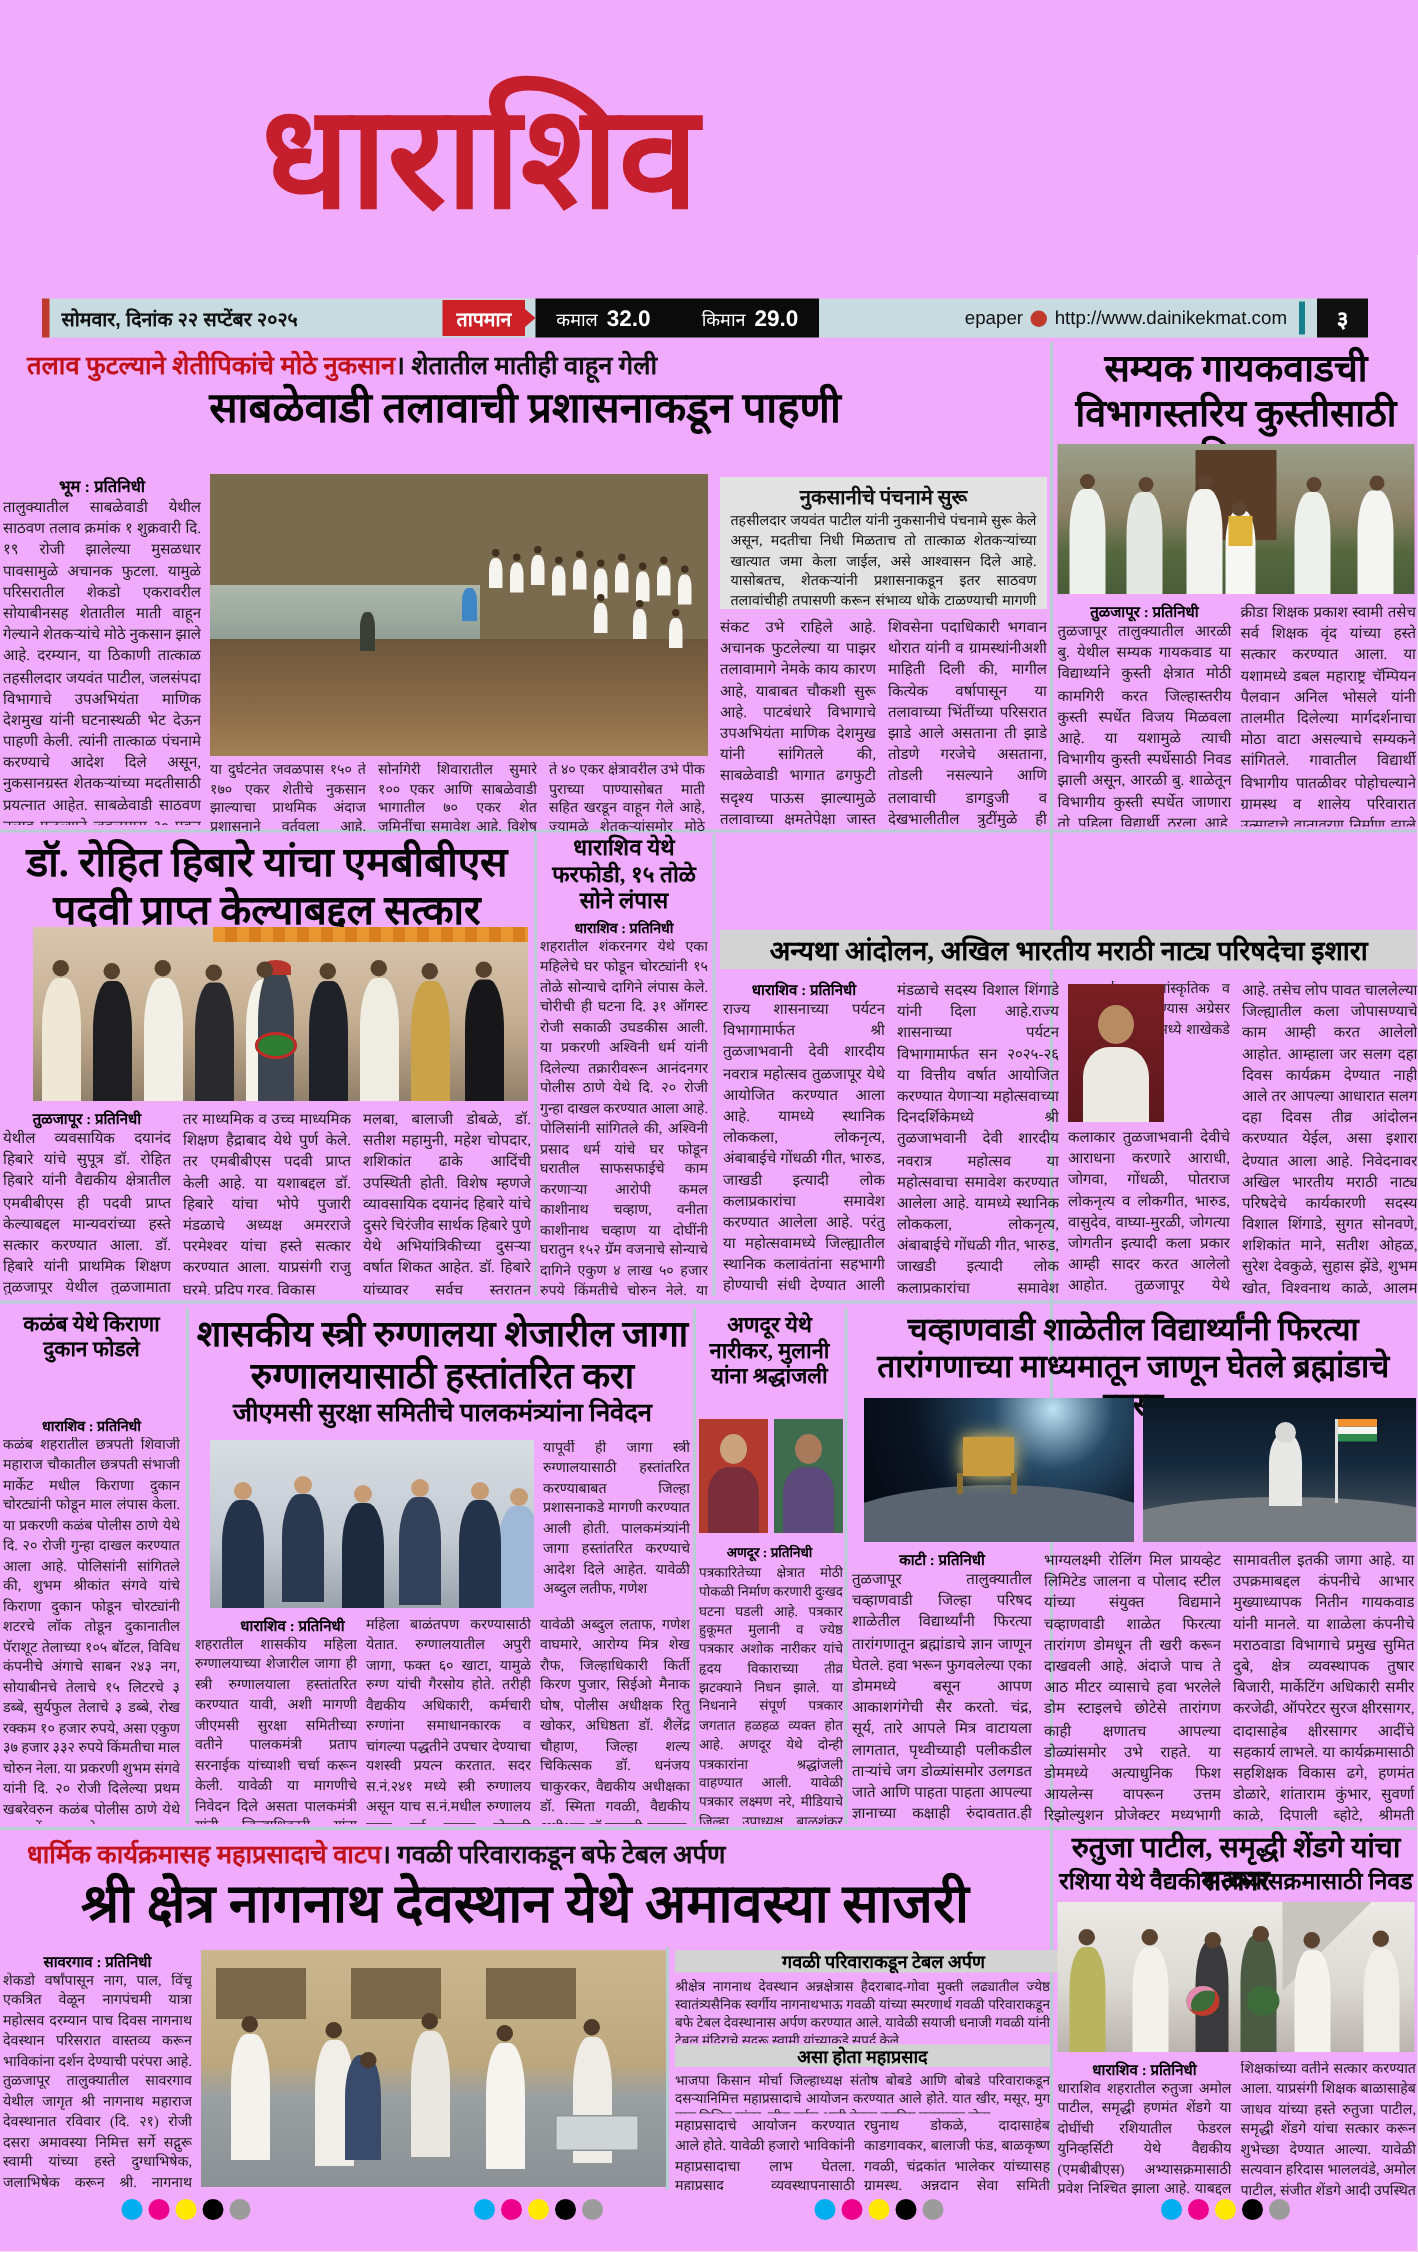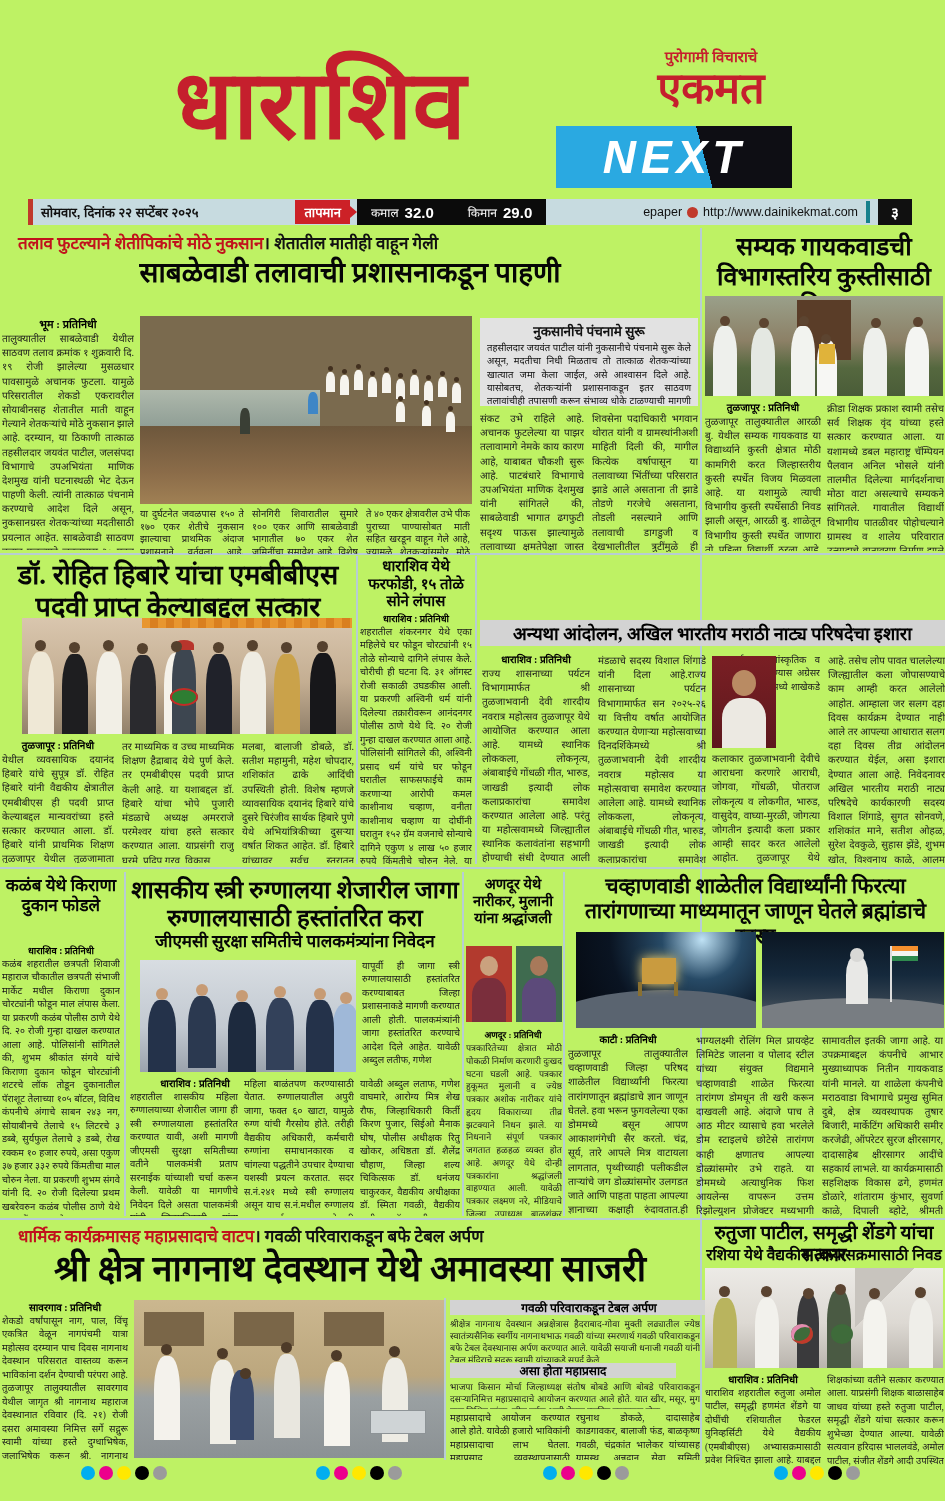--- a/index.html
+++ b/index.html
@@ -1,16 +1,16 @@
 <!DOCTYPE html>
 <html><head>
 <meta charset="utf-8">
 <style>
   html,body{margin:0;padding:0;background:#ffffff;}
-  .page{position:relative;width:945px;height:1501px;background:#bef264;overflow:hidden;
+  .page{position:relative;width:945px;height:1501px;background:#f0abfc;overflow:hidden;
         font-family:"Liberation Serif",serif;color:#111;}
   
   .m-title{position:absolute;left:100px;top:28px;width:440px;height:156px;line-height:156px;
            text-align:center;font-weight:bold;font-size:96px;color:#c51f2d;}
   .m-tags{position:absolute;left:628px;top:48px;width:166px;text-align:center;color:#c51f2d;}
   .m-tag1{font-size:15px;font-weight:bold;line-height:1.2;}
   .m-tag2{font-size:43px;font-weight:bold;line-height:1.05;}
   .next{position:absolute;left:556px;top:126px;width:236px;height:62px;
         background:linear-gradient(75deg,#2aa9e1 0 62%,#0e0e14 62% 100%);
         display:flex;align-items:center;justify-content:center;}
@@ -57,27 +57,20 @@
   
   .cmyk{position:absolute;display:flex;gap:4px;}
   .cmyk i{width:14px;height:14px;border-radius:50%;display:block;}
 </style>
 </head>
 <body>
 
 <div class="page">
 
   <div class="m-title">धाराशिव</div>
-  <div class="m-tags">
-    <div class="m-tag1">पुरोगामी विचाराचे</div>
-    <div class="m-tag2">एकमत</div>
-  </div>
-  <div class="next">
-    <span>NEXT</span>
-  </div>
 
   <div class="infobar">
     <div class="tick"></div>
     <div class="ibdate">सोमवार, दिनांक २२ सप्टेंबर २०२५</div>
     <div class="sp"></div>
     <div class="tempred">तापमान</div>
     <div class="temparrow"></div>
     <div class="tempblk">
       <span>कमाल</span>
       <b>32.0</b>
@@ -178,21 +171,21 @@
   <div class="bcol" style="left:482px;top:667px;width:108px;height:197px">राज्य शासनाच्या पर्यटन विभागामार्फत श्री तुळजाभवानी देवी शारदीय नवरात्र महोत्सव तुळजापूर येथे आयोजित करण्यात आला आहे. यामध्ये स्थानिक लोककला, लोकनृत्य, अंबाबाईचे गोंधळी गीत, भारुड, जाखडी इत्यादी लोक कलाप्रकारांचा समावेश करण्यात आलेला आहे. परंतु या महोत्सवामध्ये जिल्ह्यातील स्थानिक कलावंतांना सहभागी होण्याची संधी देण्यात आली नाही. स्थानिक कलावंतांना संधी न दिल्यास जिल्हाधिकारी कार्यालय परिसरात आंदोलन करण्याचा इशारा अखिल भारतीय मराठी नाट्य परिषदेचे नियामक</div>
   <div class="bcol" style="left:598px;top:654px;width:108px;height:210px">मंडळाचे सदस्य विशाल शिंगाडे यांनी दिला आहे.राज्य शासनाच्या पर्यटन विभागामार्फत सन २०२५-२६ या वित्तीय वर्षात आयोजित करण्यात येणाऱ्या महोत्सवाच्या दिनदर्शिकेमध्ये श्री तुळजाभवानी देवी शारदीय नवरात्र महोत्सव या महोत्सवाचा समावेश करण्यात आलेला आहे. यामध्ये स्थानिक लोककला, लोकनृत्य, अंबाबाईचे गोंधळी गीत, भारुड, जाखडी इत्यादी लोक कलाप्रकारांचा समावेश करण्यात आलेला आहे. अखिल भारतीय मराठी नाट्य परिषद शाखा धाराशिव ही मागील</div>
   <div class="bcol" style="left:712px;top:654px;width:108px;height:40px;font-size:9.5px">२५ वर्षापासून सांस्कृतिक व लोककला जोपासण्यास अग्रेसर राहिलेली आहे. यामध्ये शाखेकडे जवळपास ७०</div>
   <div class="ph" style="left:712px;top:656px;width:64px;height:92px;background:linear-gradient(180deg,#7a1f24,#5d181d)">
     <div class="h" style="left:20px;top:14px;width:24px;height:26px;background:#b98b63"></div>
     <div class="f" style="left:10px;top:42px;width:44px;height:50px;background:#ece9e2"></div>
   </div>
   <div class="bcol" style="left:712px;top:752px;width:108px;height:112px">कलाकार तुळजाभवानी देवीचे आराधना करणारे आराधी, जोगवा, गोंधळी, पोतराज लोकनृत्य व लोकगीत, भारुड, वासुदेव, वाघ्या-मुरळी, जोगत्या जोगतीन इत्यादी कला प्रकार आम्ही सादर करत आलेलो आहोत. तुळजापूर येथे होणाऱ्या शारदीय नवरात्र महोत्सवामध्ये स्थानिक कलावंत म्हणून संधी देण्यात यावी. आमच्या सर्व कलाकारांचा उदरनिर्वाह कलेवरतीच अवलंबून</div>
   <div class="bcol" style="left:828px;top:654px;width:117px;height:210px">आहे. तसेच लोप पावत चाललेल्या जिल्ह्यातील कला जोपासण्याचे काम आम्ही करत आलेलो आहोत. आम्हाला जर सलग दहा दिवस कार्यक्रम देण्यात नाही आले तर आपल्या आधारात सलग दहा दिवस तीव्र आंदोलन करण्यात येईल, असा इशारा देण्यात आला आहे. निवेदनावर अखिल भारतीय मराठी नाट्य परिषदेचे कार्यकारणी सदस्य विशाल शिंगाडे, सुगत सोनवणे, शशिकांत माने, सतीश ओहळ, सुरेश देवकुळे, सुहास झेंडे, शुभम खोत, विश्वनाथ काळे, आलम बेग, यशवंत शिंगाडे, सुमित शिंगाडे, जितेंद्र चनसोडे, विजय उंबरे, रोहित शिंगाडे आदींच्या सह्या आहेत.</div>
 
-  <div class="hl" style="left:0;top:876px;width:122px;font-size:17px">कळंब येथे किराणा दुकान फोडले</div>
+  <div class="hl" style="left:0;top:876px;width:122px;font-size:14px">कळंब येथे किराणा दुकान फोडले</div>
   <div class="by" style="left:0;top:944px;width:122px;font-size:9.5px">धाराशिव : प्रतिनिधी</div>
   <div class="bcol" style="left:2px;top:958px;width:118px;height:258px;font-size:9.5px">कळंब शहरातील छत्रपती शिवाजी महाराज चौकातील छत्रपती संभाजी मार्केट मधील किराणा दुकान चोरट्यांनी फोडून माल लंपास केला. या प्रकरणी कळंब पोलीस ठाणे येथे दि. २० रोजी गुन्हा दाखल करण्यात आला आहे. पोलिसांनी सांगितले की, शुभम श्रीकांत संगवे यांचे किराणा दुकान फोडून चोरट्यांनी शटरचे लॉक तोडून दुकानातील पॅराशूट तेलाच्या १०५ बॉटल, विविध कंपनीचे अंगाचे साबन २४३ नग, सोयाबीनचे तेलाचे १५ लिटरचे ३ डब्बे, सुर्यफुल तेलाचे ३ डब्बे, रोख रक्कम १० हजार रुपये, असा एकुण ३७ हजार ३३२ रुपये किंमतीचा माल चोरुन नेला. या प्रकरणी शुभम संगवे यांनी दि. २० रोजी दिलेल्या प्रथम खबरेवरुन कळंब पोलीस ठाणे येथे गुन्हा नोंदवला आहे.</div>
 
   <div class="hl" style="left:128px;top:876px;width:334px;font-size:24px">शासकीय स्त्री रुग्णालया शेजारील जागा रुग्णालयासाठी हस्तांतरित करा</div>
   <div class="hl" style="left:128px;top:932px;width:334px;font-size:17px">जीएमसी सुरक्षा समितीचे पालकमंत्र्यांना निवेदन</div>
   <div class="ph" style="left:140px;top:960px;width:216px;height:112px;
        background:linear-gradient(180deg,#d8dde2 0%,#c2c9d1 60%,#9aa2ac 100%)">
     <div class="f" style="left:8px;top:40px;width:28px;height:72px;background:#24324a;
          box-shadow:40px -4px #2b3950,80px 2px #1d2a3e,118px -2px #33415a,158px 0 #24324a,184px 4px #9fb8d8"></div>
     <div class="h" style="left:16px;top:28px;width:12px;height:12px;background:#c79b74;
@@ -247,21 +240,21 @@
     <div style="position:absolute;left:10px;top:12px;width:60px;height:34px;background:#7a6648;box-shadow:90px 0 #7a6648,180px 0 #7a6648"></div>
     <div class="f" style="left:20px;top:56px;width:26px;height:84px;background:#f4f2ec;
          box-shadow:56px 4px #f0eee6,120px -2px #e9e7df,170px 6px #f6f4ee,228px 2px #eeece4"></div>
     <div class="f" style="left:96px;top:70px;width:24px;height:70px;background:#3a4a6b"></div>
     <div class="h" style="left:27px;top:44px;width:11px;height:11px;background:#4d3a28;
          box-shadow:56px 4px #4d3a28,79px 24px #4d3a28,120px -2px #4d3a28,170px 6px #4d3a28,228px 2px #4d3a28"></div>
     <div style="position:absolute;left:236px;top:110px;width:54px;height:22px;background:#cfd4d6;border:1px solid #8d9396"></div>
   </div>
   <div class="band" style="left:450px;top:1300px;width:278px;height:15px;font-size:12px">गवळी परिवाराकडून टेबल अर्पण</div>
   <div class="bcol" style="left:450px;top:1318px;width:250px;height:44px;font-size:9px;line-height:1.35">श्रीक्षेत्र नागनाथ देवस्थान अन्नक्षेत्रास हैदराबाद-गोवा मुक्ती लढ्यातील ज्येष्ठ स्वातंत्र्यसैनिक स्वर्गीय नागनाथभाऊ गवळी यांच्या स्मरणार्थ गवळी परिवाराकडून बफे टेबल देवस्थानास अर्पण करण्यात आले. यावेळी सयाजी धनाजी गवळी यांनी टेबल मंदिराचे सद्गुरू स्वामी यांच्याकडे सुपूर्द केले..</div>
-  <div class="band" style="left:450px;top:1363px;width:226px;height:15px;font-size:12px">असा होता महाप्रसाद</div>
+  <div class="band" style="left:450px;top:1363px;width:250px;height:15px;font-size:12px">असा होता महाप्रसाद</div>
   <div class="bcol" style="left:450px;top:1381px;width:250px;height:28px;font-size:9px;line-height:1.35">भाजपा किसान मोर्चा जिल्हाध्यक्ष संतोष बोबडे आणि बोबडे परिवाराकडून दसऱ्यानिमित्त महाप्रसादाचे आयोजन करण्यात आले होते. यात खीर, मसूर, मुग डाळ मिश्रित सांबर, जीरा राईस आदी मेनूचा स्वादिष्ट महाप्रसाद होता.</div>
   <div class="bcol" style="left:450px;top:1412px;width:120px;height:48px;font-size:9.5px">महाप्रसादाचे आयोजन करण्यात आले होते. यावेळी हजारो भाविकांनी महाप्रसादाचा लाभ घेतला. महाप्रसाद व्यवस्थापनासाठी राजकुमार माने, चंद्रकांत वाभळे,</div>
   <div class="bcol" style="left:576px;top:1412px;width:124px;height:48px;font-size:9.5px">रघुनाथ डोकळे, दादासाहेब काडगावकर, बालाजी फंड, बाळकृष्ण गवळी, चंद्रकांत भालेकर यांच्यासह ग्रामस्थ, अन्नदान सेवा समिती कार्यकर्त्यांनी परिश्रम घेतले.</div>
 
   <div class="hl" style="left:703px;top:1222px;width:242px;font-size:19px">रुतुजा पाटील, समृद्धी शेंडगे यांचा सत्कार</div>
   <div class="hl" style="left:703px;top:1246px;width:242px;font-size:15.5px">रशिया येथे वैद्यकीय अभ्यासक्रमासाठी निवड</div>
   <div class="ph" style="left:705px;top:1268px;width:238px;height:100px;
        background:linear-gradient(180deg,#eceae6 0%,#ddd9d3 55%,#b9b4ad 100%)">
     <div style="position:absolute;left:150px;top:0;width:88px;height:60px;background:linear-gradient(135deg,#c8c4be 0 40%,transparent 40%)"></div>
     <div class="f" style="left:8px;top:30px;width:24px;height:70px;background:#b9b45e;

